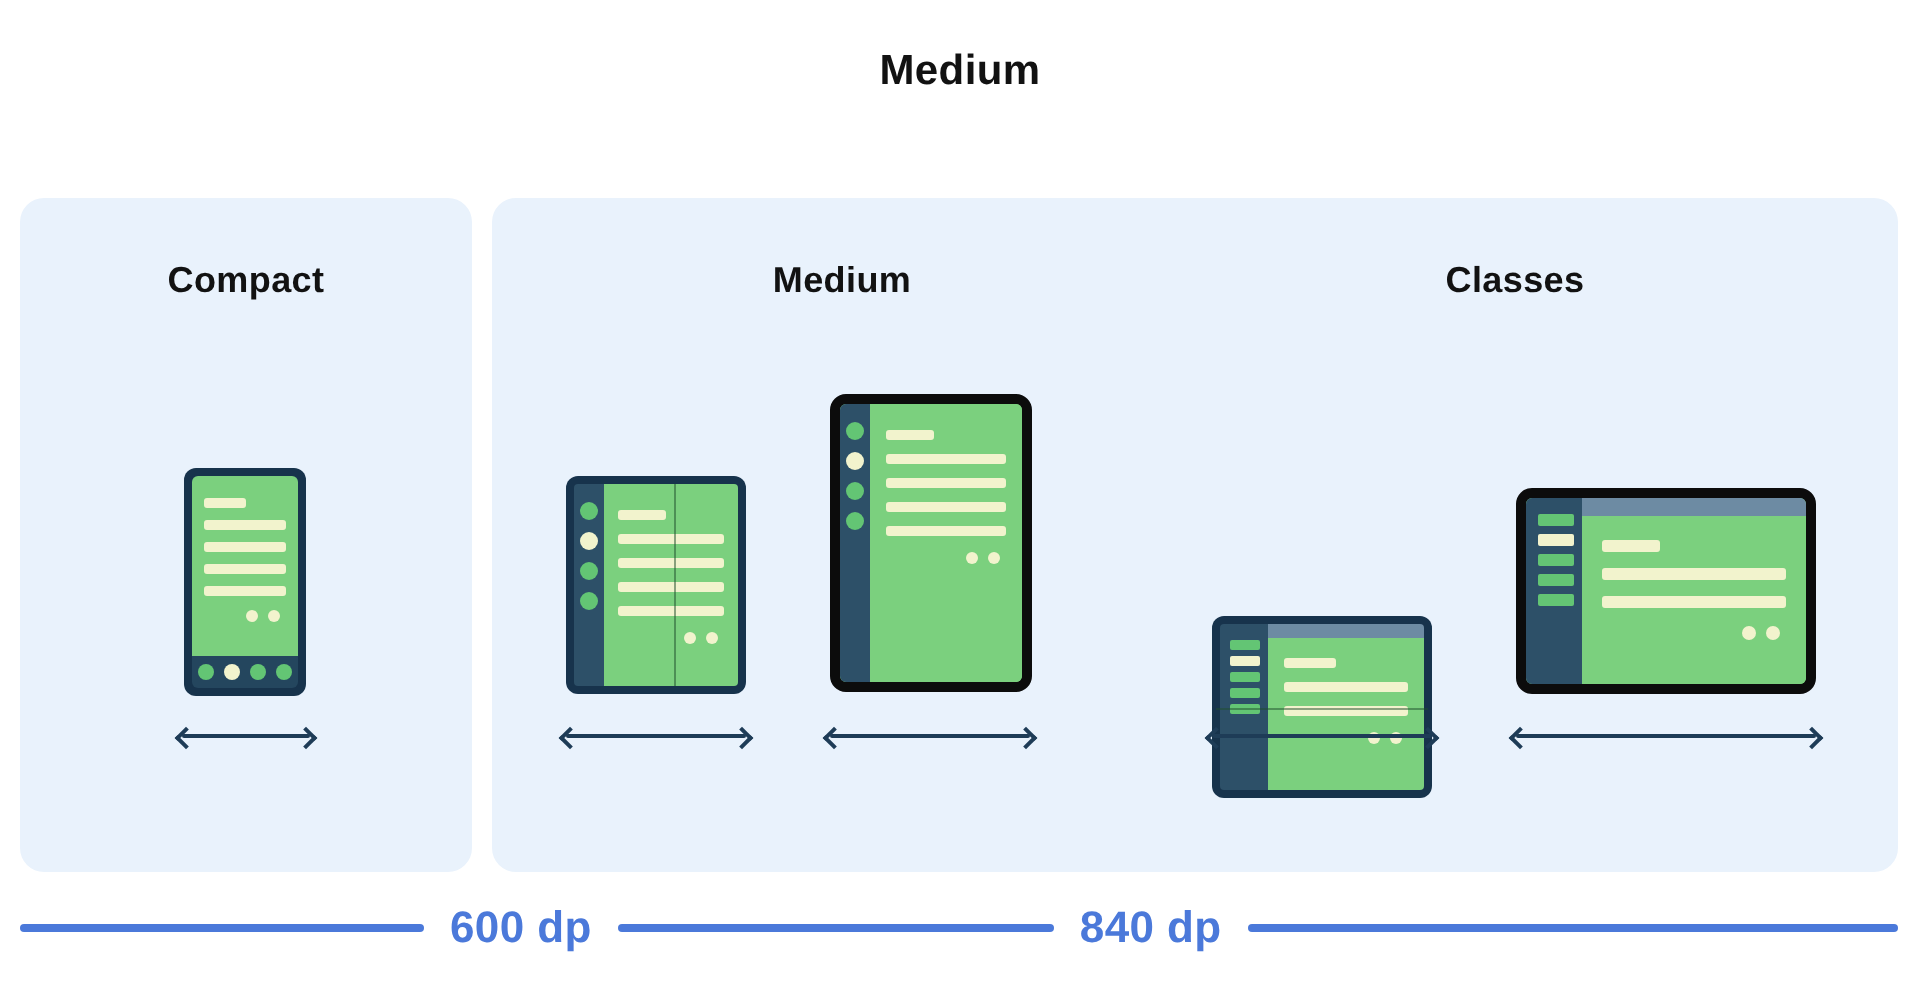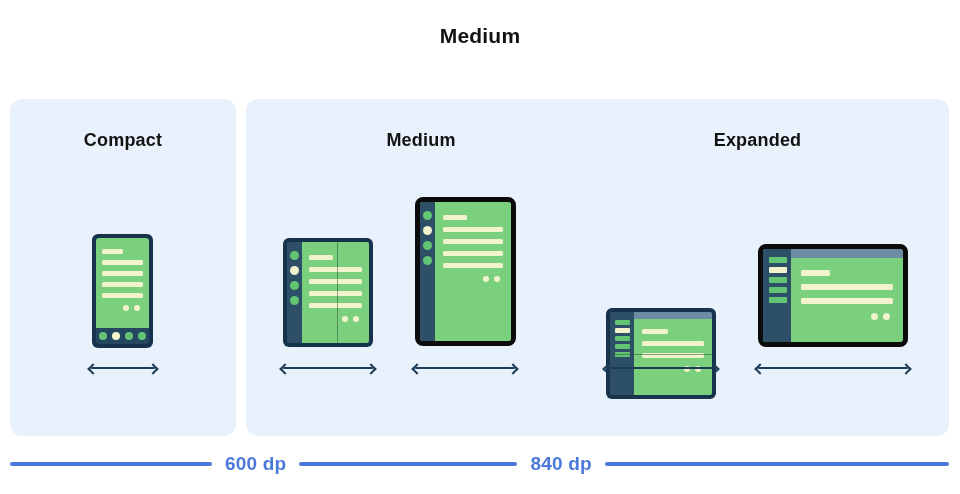--- a/index.html
+++ b/index.html
@@ -74,21 +74,21 @@
   .a-phone{left:78px;width:70px;}
   .a-fold{left:34px;width:96px;}
   .a-tablet{left:166px;width:106px;}
   .a-foldland{left:37px;width:116px;}
   .a-desktop{left:189px;width:156px;}
 
   
   .ruler{position:absolute;left:10px;top:452px;width:939px;height:24px;display:flex;align-items:center;gap:13px;}
   .rseg{height:4px;border-radius:2px;background:var(--ruler-blue);flex:none;}
   .rs1{width:202px;} .rs2{width:218px;} .rs3{flex:1;}
-  .rlabel{color:var(--ruler-blue);font-weight:700;font-size:19px;letter-spacing:.2px;white-space:nowrap;flex:none;}
+  .rlabel{color:var(--ruler-blue);font-weight:700;font-size:22px;letter-spacing:.2px;white-space:nowrap;flex:none;}
 </style>
 </head>
 <body>
 
 <div class="page">
 
   <div class="hdr">
     <div class="t">Medium</div>
   </div>
 
@@ -166,21 +166,21 @@
 
     <div class="arrow a-fold">
         <i class="shaft"></i>
       </div>
     <div class="arrow a-tablet">
         <i class="shaft"></i>
       </div>
   </div>
 
   <div class="panel p3">
-    <div class="panel-title">Expanded</div>
+    <div class="panel-title">Classes</div>
 
     <div class="device foldland">
       <div class="hfold"></div>
       <div class="side">
         <span class="bar green"></span>
         <span class="bar cream"></span>
         <span class="bar green"></span>
         <span class="bar green"></span>
         <span class="bar green"></span>
       </div>

